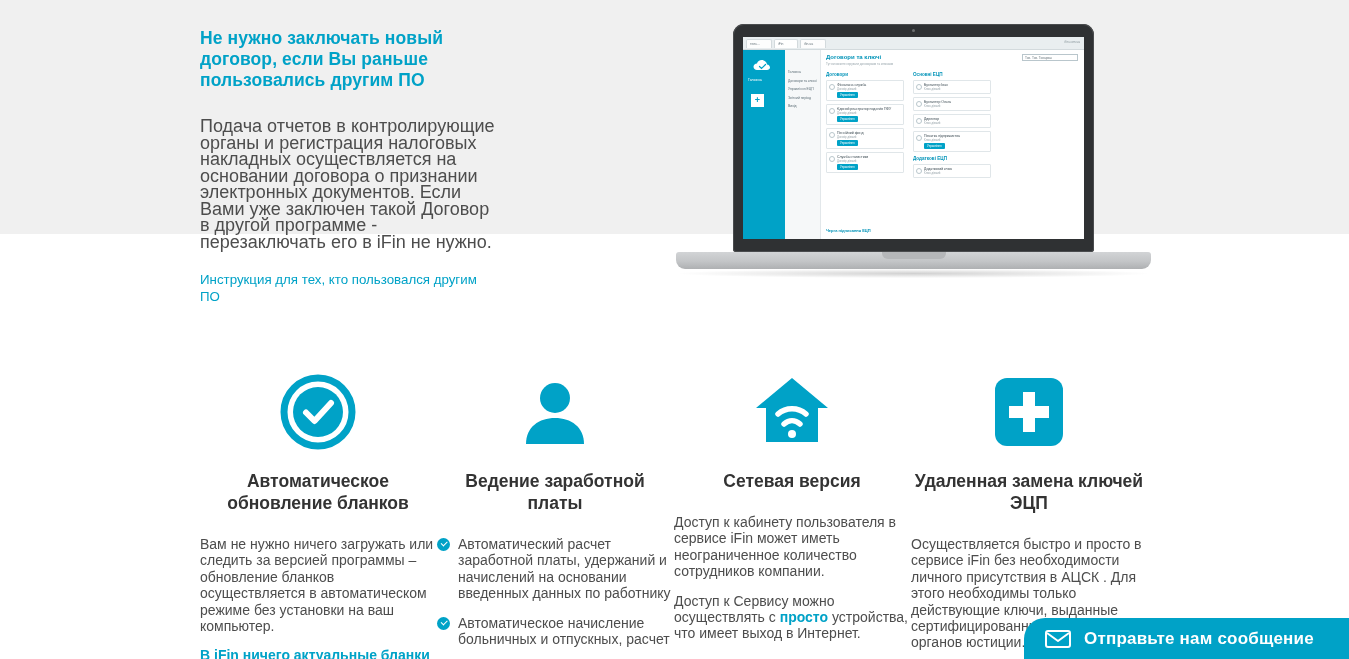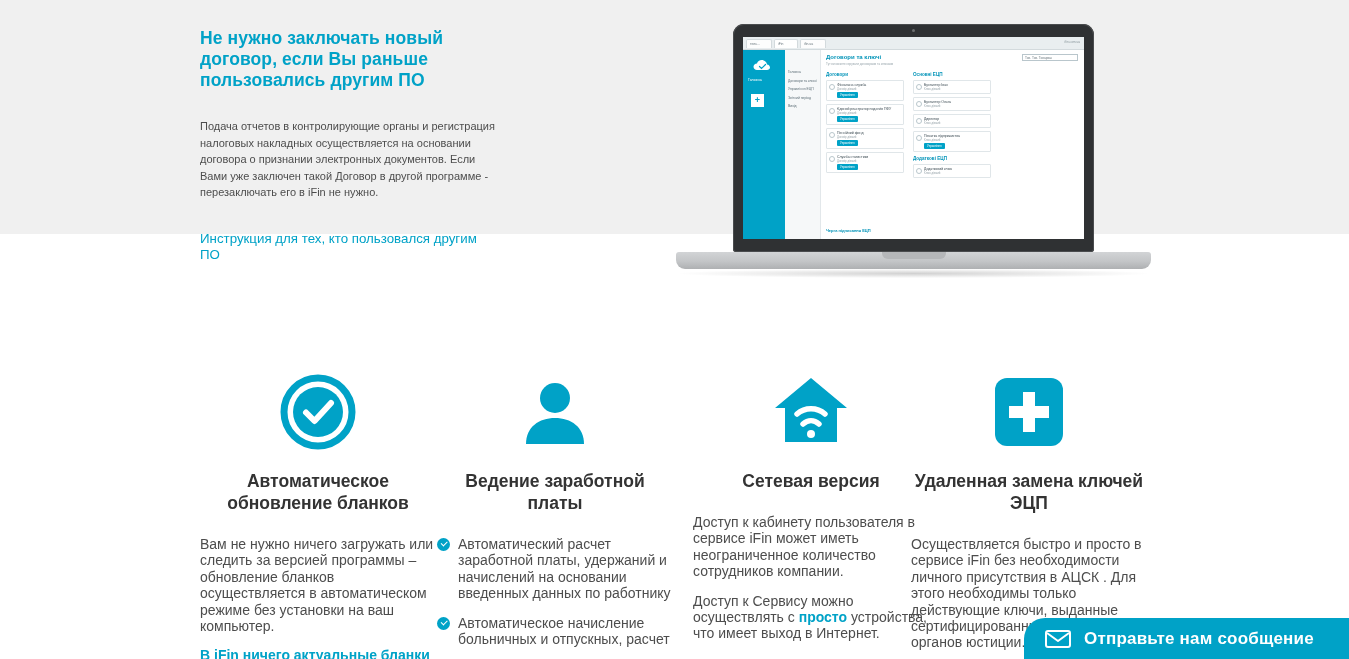--- a/index.html
+++ b/index.html
@@ -27,26 +27,26 @@
   .top-title {
     color: #00a2c7;
     font-size: 17.5px;
     font-weight: bold;
     line-height: 21px;
     letter-spacing: 0.1px;
   }
   .top-body {
     margin-top: 27px;
     color: #4d4d4d;
-    font-size: 11px;
+    font-size: 18px;
     line-height: 16.5px;
   }
   .top-link {
     display: block;
-    margin-top: 30px;
+    margin-top: 22px;
     color: #00a2c7;
     font-size: 13.3px;
     line-height: 16.5px;
     text-decoration: none;
     cursor: pointer;
   }
 
   
   .laptop {
     position: absolute;
@@ -170,21 +170,21 @@
   
   .features {
     position: absolute; left: 0; top: 318px; width: 1171px; height: 341px;
     background: #ffffff;
   }
   .feature {
     position: absolute; top: 55px; width: 236px;
   }
   .f0 { left: 200px; }
   .f1 { left: 437px; }
-  .f2 { left: 674px; margin-left: 19px; }
+  .f2 { left: 674px; }
   .f3 { left: 911px; }
   .feature-icon {
     height: 78px; display: flex; align-items: center; justify-content: center;
   }
   .feature-title {
     margin-top: 19px;
     text-align: center;
     color: #333333;
     font-size: 17.5px;
     font-weight: bold;

